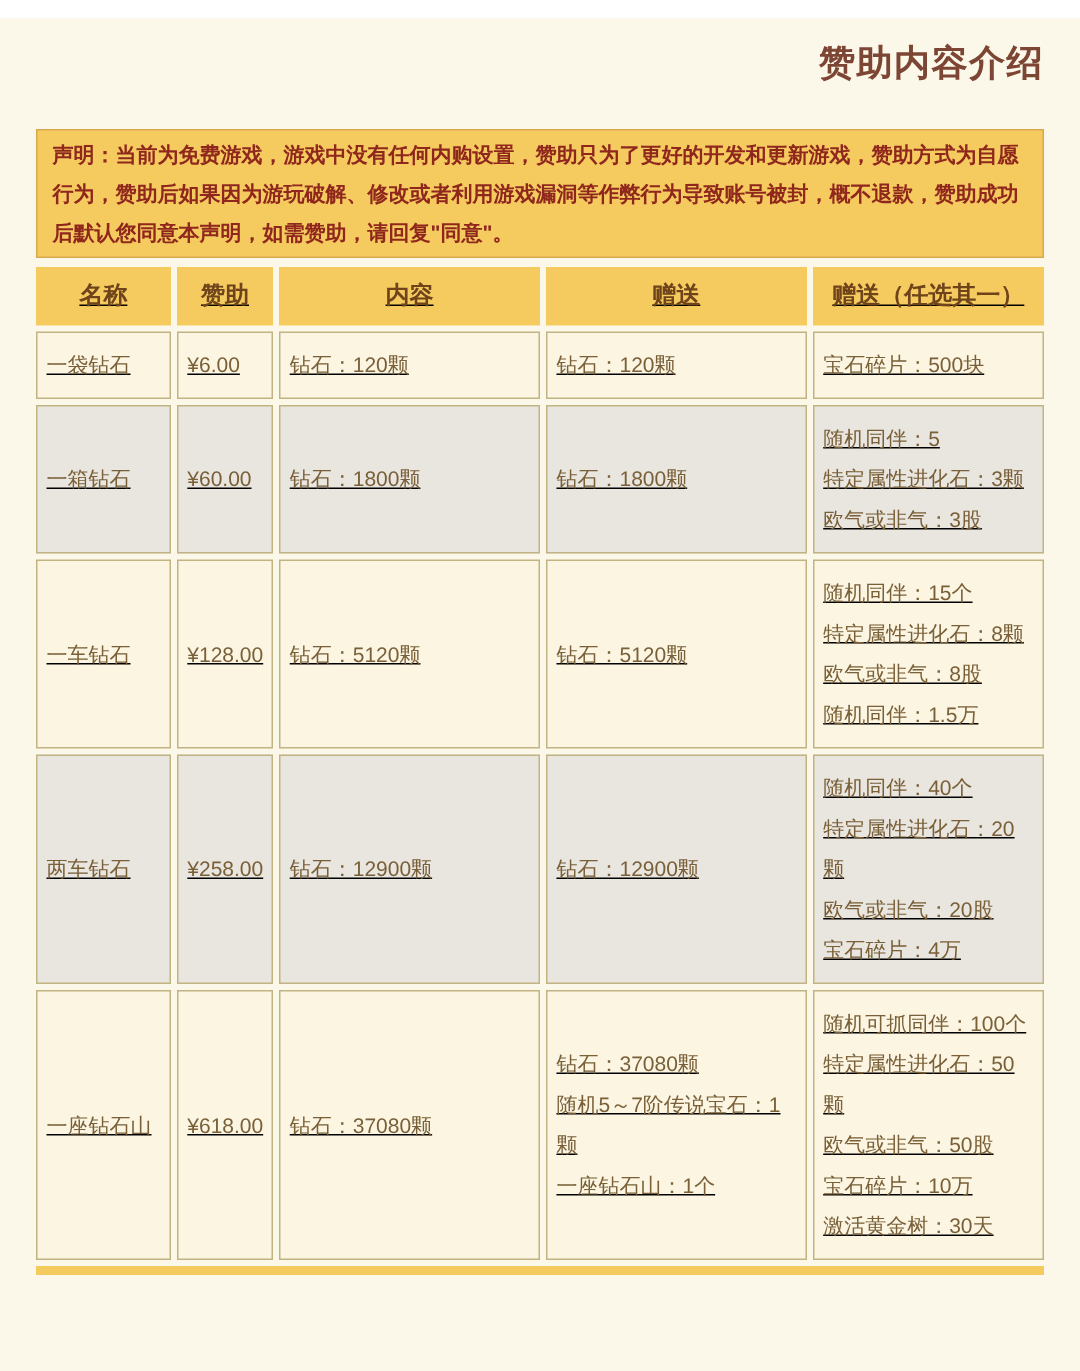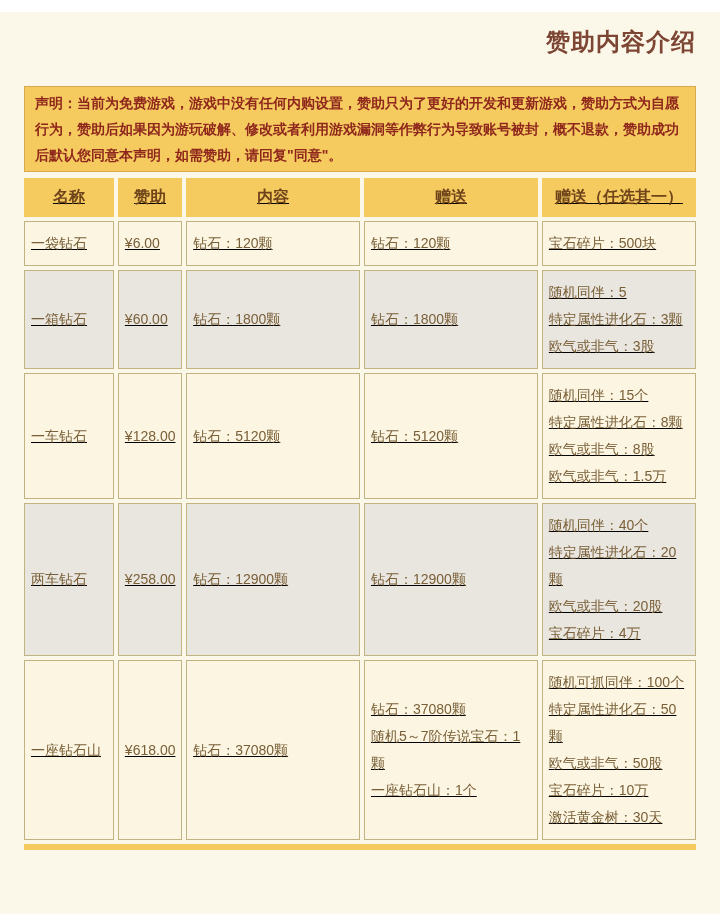--- a/index.html
+++ b/index.html
@@ -141,21 +141,21 @@
     <td>
             <div>钻石：5120颗</div>
           </td>
     <td>
             <div>钻石：5120颗</div>
           </td>
     <td>
             <div>随机同伴：15个</div>
             <div>特定属性进化石：8颗</div>
             <div>欧气或非气：8股</div>
-            <div>欧气或非气：1.5万</div>
+            <div>随机同伴：1.5万</div>
           </td>
   </tr>
         <tr>
     <td>两车钻石</td>
     <td>¥258.00</td>
     <td>
             <div>钻石：12900颗</div>
           </td>
     <td>
             <div>钻石：12900颗</div>

